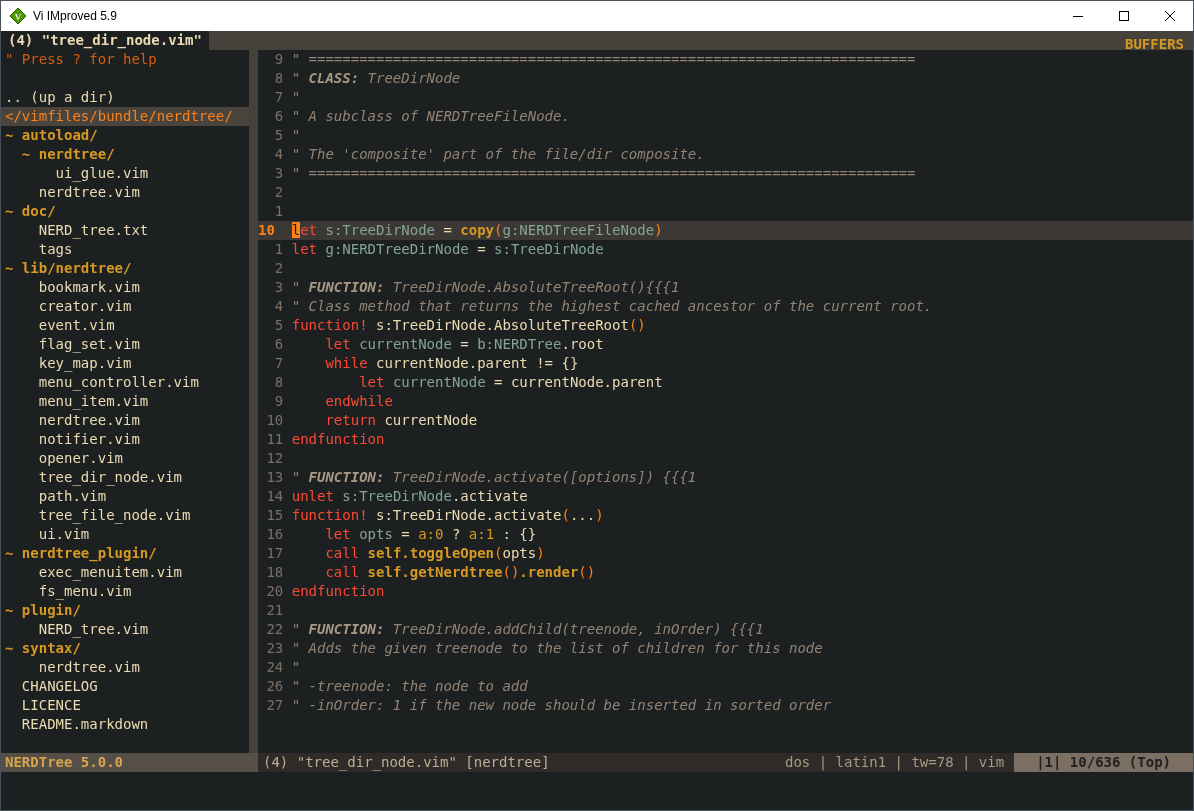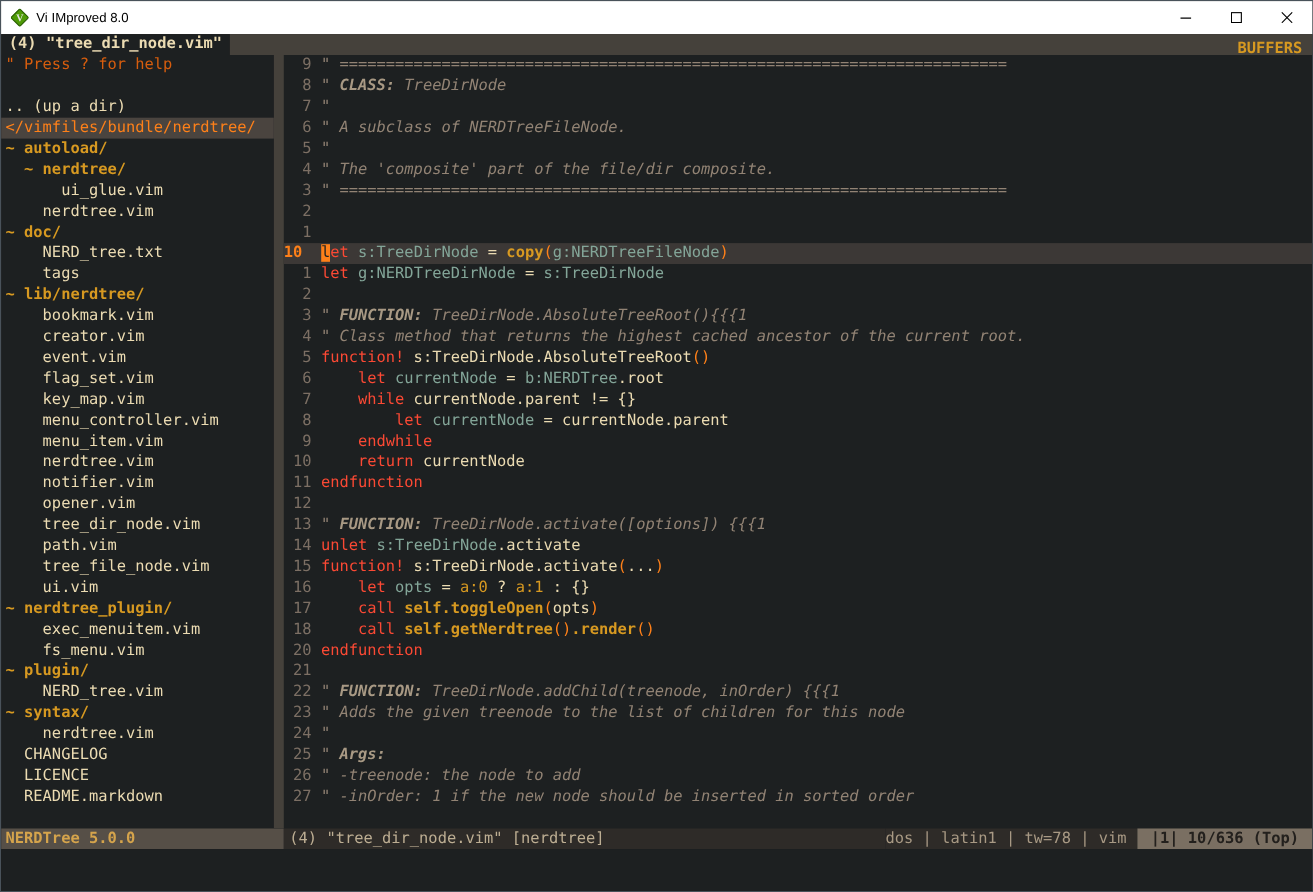--- a/index.html
+++ b/index.html
@@ -54,36 +54,36 @@
   .s-a { color:var(--argvar,#d79921); }
   .s-x { background:var(--cursor,#fe8019); color:var(--bg,#1d2021); }
   
   .statusline { flex:0 0 19px; display:flex; font-size:14px; line-height:19px; white-space:pre; overflow:hidden; }
   .sl-left { flex:0 0 257px; background:var(--statusline-left-bg,#564f47); color:var(--statusline-left-fg,#d5a44c);
              font-weight:bold; padding-left:4px; }
   .sl-mid  { background:var(--statusline-bg,#2e2b28); color:#bdae93; padding-left:5px; }
   .sl-spacer { flex:1; background:var(--statusline-bg,#2e2b28); }
   .sl-fmt  { background:var(--statusline-bg,#2e2b28); color:var(--statusline-fg,#a89984); padding-right:10px; }
   .sl-pos  { background:var(--statusline-pos-bg,#7a6f62); color:var(--statusline-pos-fg,#23201d);
-             font-weight:bold; padding:0 12px; }
+             font-weight:bold; padding:0 22px; }
   .cmdline { flex:0 0 38px; background:var(--bg,#1d2021); }
 </style>
 </head>
 <body>
 
 <div class="window">
 
   <div class="titlebar">
     <span class="app-icon">
       <svg width="16" height="16" viewBox="0 0 16 16">
         <polygon points="8,0 16,8 8,16 0,8" fill="#4e9a06" stroke="#285e00" stroke-width="1"></polygon>
         <text x="8" y="11.5" font-size="9" text-anchor="middle" fill="#e6e6e6" font-family="Liberation Serif, serif" font-weight="bold">V</text>
       </svg>
     </span>
-    <span class="title">Vi IMproved 8.0</span>
+    <span class="title">Vi IMproved 5.9</span>
     <div class="win-controls">
       <div class="wbtn">
         <svg width="10" height="10">
             <line x1="0" y1="5.5" x2="10" y2="5.5" stroke="#000" stroke-width="1"></line>
           </svg>
       </div>
       <div class="wbtn">
         <svg width="10" height="10">
             <rect x="0.5" y="0.5" width="9" height="9" fill="none" stroke="#000" stroke-width="1"></rect>
           </svg>
@@ -170,21 +170,20 @@
         <div class="eline"><span class="lnum"> 14 </span><span class="code"><span class="s-k">unlet</span><span class="s-d"> </span><span class="s-v">s:TreeDirNode</span><span class="s-d">.activate</span></span></div>
         <div class="eline"><span class="lnum"> 15 </span><span class="code"><span class="s-k">function!</span><span class="s-d"> s:TreeDirNode.activate</span><span class="s-p">(</span><span class="s-d">...</span><span class="s-p">)</span></span></div>
         <div class="eline"><span class="lnum"> 16 </span><span class="code"><span class="s-d">    </span><span class="s-k">let</span><span class="s-d"> </span><span class="s-v">opts</span><span class="s-d"> = </span><span class="s-a">a:0</span><span class="s-d"> ? </span><span class="s-a">a:1</span><span class="s-d"> : {}</span></span></div>
         <div class="eline"><span class="lnum"> 17 </span><span class="code"><span class="s-d">    </span><span class="s-k">call</span><span class="s-d"> </span><span class="s-f">self.toggleOpen</span><span class="s-p">(</span><span class="s-d">opts</span><span class="s-p">)</span></span></div>
         <div class="eline"><span class="lnum"> 18 </span><span class="code"><span class="s-d">    </span><span class="s-k">call</span><span class="s-d"> </span><span class="s-f">self.getNerdtree</span><span class="s-p">()</span><span class="s-f">.render</span><span class="s-p">()</span></span></div>
         <div class="eline"><span class="lnum"> 20 </span><span class="code"><span class="s-k">endfunction</span></span></div>
         <div class="eline"><span class="lnum"> 21 </span><span class="code"></span></div>
         <div class="eline"><span class="lnum"> 22 </span><span class="code"><span class="s-c">" </span><span class="s-t">FUNCTION:</span><span class="s-c"> TreeDirNode.addChild(treenode, inOrder) {{{1</span></span></div>
         <div class="eline"><span class="lnum"> 23 </span><span class="code"><span class="s-c">" Adds the given treenode to the list of children for this node</span></span></div>
         <div class="eline"><span class="lnum"> 24 </span><span class="code"><span class="s-c">"</span></span></div>
-        <div class="eline"><span class="lnum"> 25 </span><span class="code"><span class="s-c">" </span><span class="s-t">Args:</span></span></div>
         <div class="eline"><span class="lnum"> 26 </span><span class="code"><span class="s-c">" -treenode: the node to add</span></span></div>
         <div class="eline"><span class="lnum"> 27 </span><span class="code"><span class="s-c">" -inOrder: 1 if the new node should be inserted in sorted order</span></span></div>
       </div>
   </div>
 
   <div class="statusline">
     <div class="sl-left">NERDTree 5.0.0</div>
     <div class="sl-mid">(4) "tree_dir_node.vim" [nerdtree]</div>
     <div class="sl-spacer"></div>
     <div class="sl-fmt">dos | latin1 | tw=78 | vim</div>

